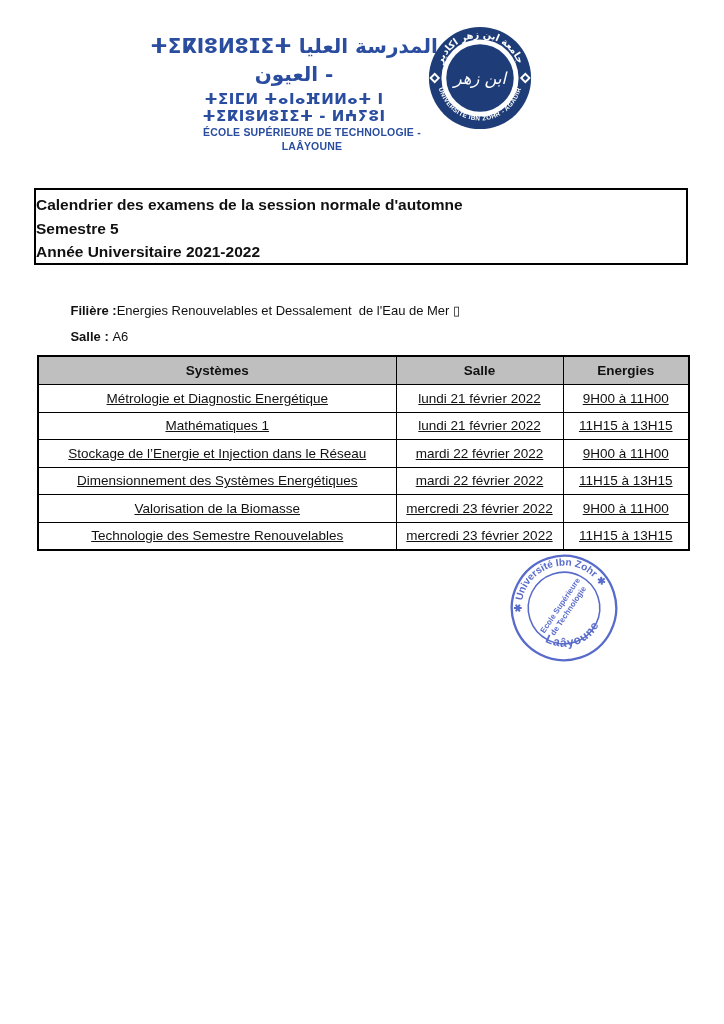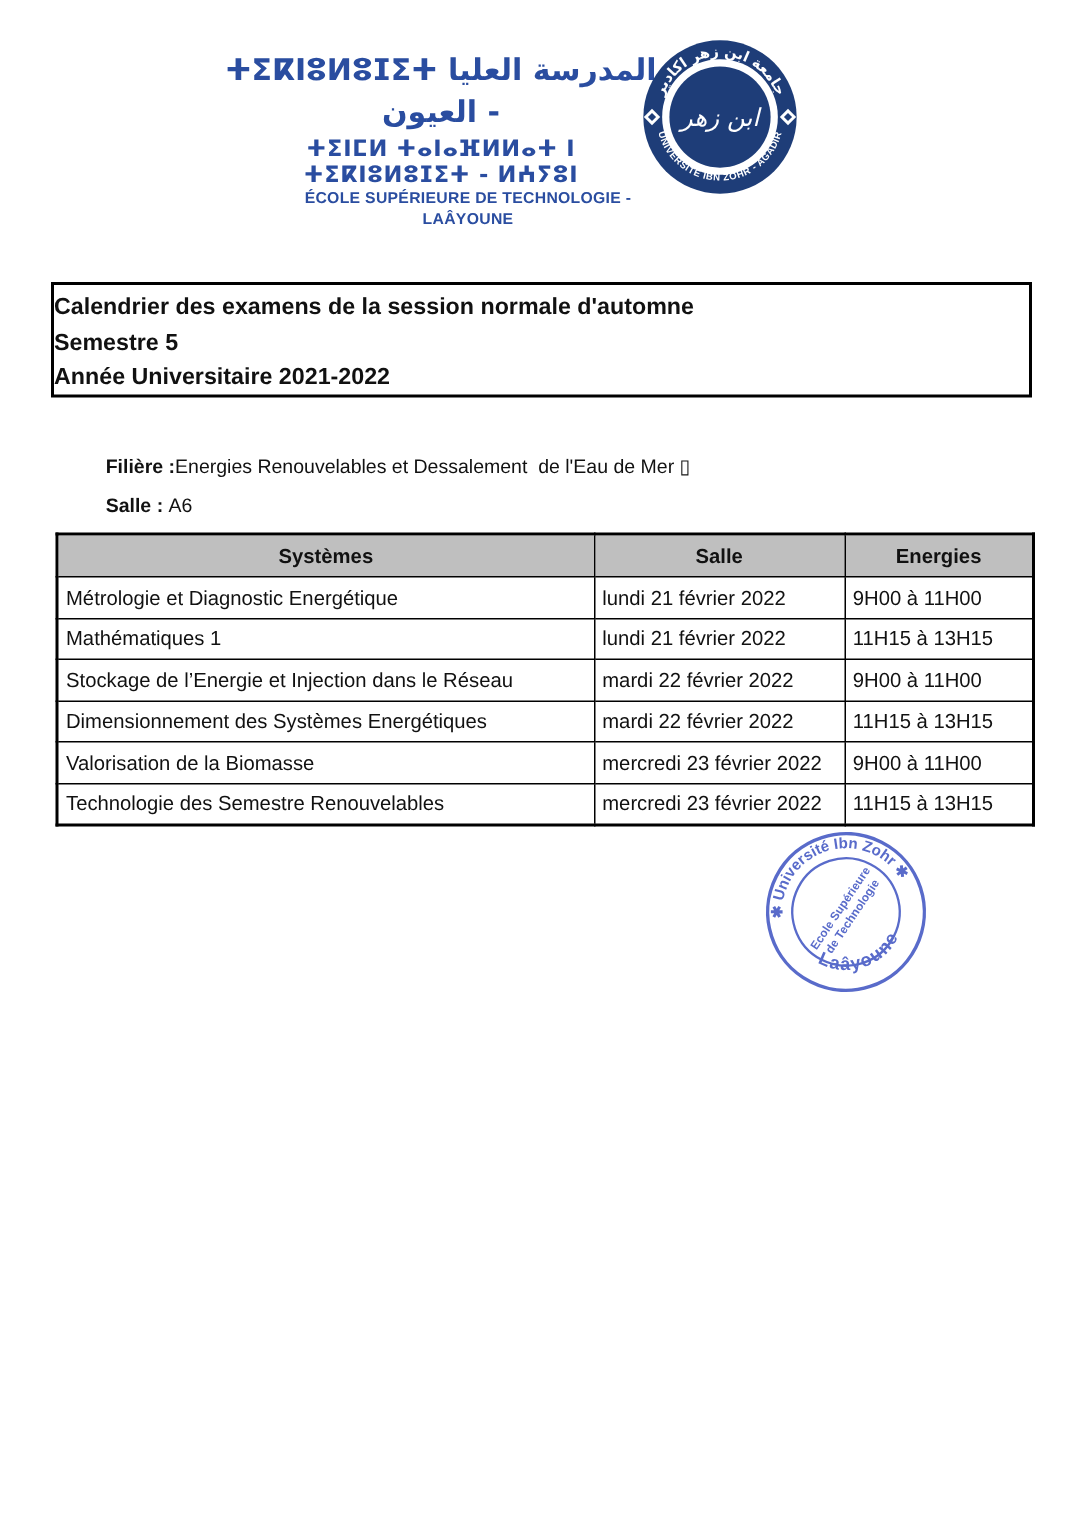--- a/index.html
+++ b/index.html
@@ -40,21 +40,21 @@
   }
   table.exams{border:2px solid #000;}
   table.exams th, table.exams td{
     border:1px solid #000;
     padding:0 5px;overflow:hidden;white-space:nowrap;
   }
   table.exams th{
     background:#bfbfbf;font-weight:bold;text-align:center;
     height:27px;font-size:13.5px;
   }
-  table.exams td{height:26.5px;text-align:left;}
+  table.exams td{height:26.5px;text-align:center;text-decoration:underline;}
   
   .stamp{position:absolute;left:504px;top:550px;width:120px;height:116px;opacity:.92;}
 </style>
 </head>
 <body>
 
 <div class="page">
 
   <div class="letterhead-text">
     <div class="lh-arabic">المدرسة العليا ⵜⵉⴽⵏⵓⵍⵓⵊⵉⵜ - العيون</div>

